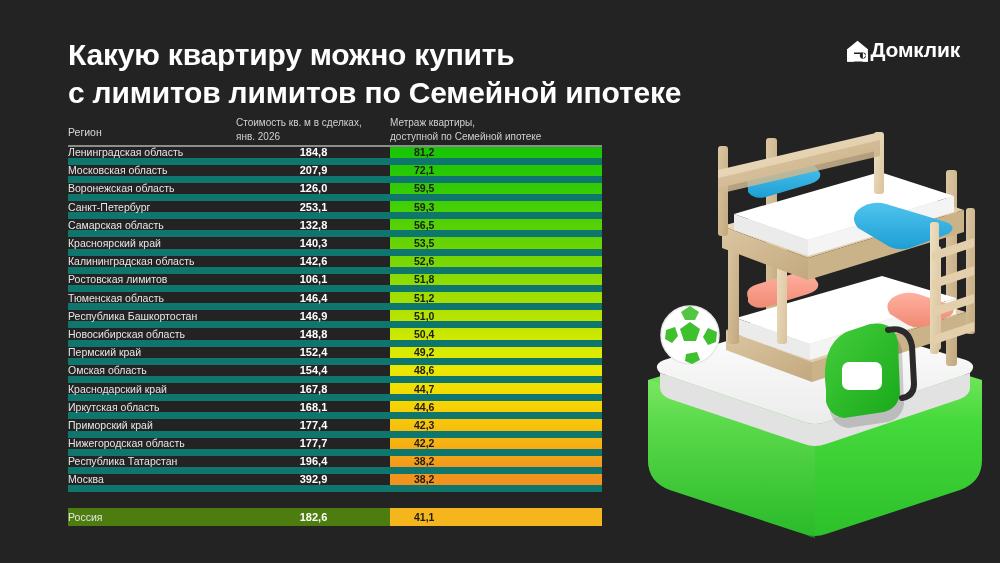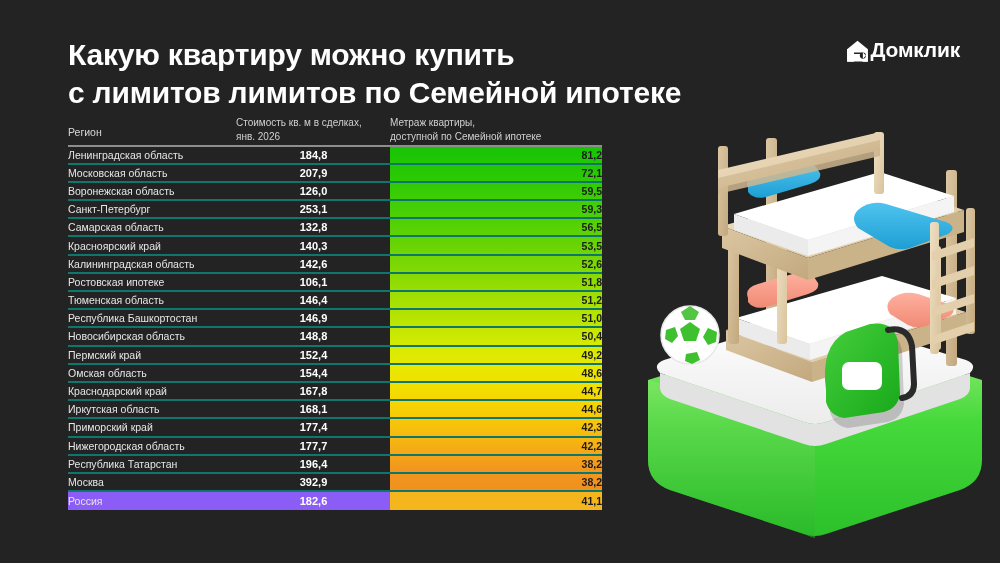--- a/index.html
+++ b/index.html
@@ -61,35 +61,35 @@
       #f2de00 70%,
       #f7cd05 77%,
       #f6b512 85%,
       #f2971e 93%,
       #f0901f 100%);
     z-index:0;
   }
 
   .row {
     position:relative; height:18.2px; z-index:1;
-    border-bottom:2px solid #0f766e;
+    border-bottom:7px solid #0f766e;
   }
   .row .region {
     position:absolute; left:0; top:50%; transform:translateY(-50%);
     font-size:10.5px; color:#e6e6e6; white-space:nowrap;
   }
   .row .cost {
     position:absolute; left:168px; width:155px; top:50%; transform:translateY(-50%);
     text-align:center; font-size:11px; font-weight:bold; color:#ffffff;
   }
   .row .area {
     position:absolute; left:322px; width:212px; top:50%; transform:translateY(-50%);
-    text-align:right; font-size:10.5px; font-weight:bold; color:#1c1c1c;
-  }
-  .row.summary { background:#8b5cf6; border-bottom:none; }
+    text-align:left; font-size:10.5px; font-weight:bold; color:#1c1c1c;padding-left:24px;
+  }
+  .row.summary { background:#4d7c0f; border-bottom:none;margin-top:16px; }
   .row.summary .area-bg {
     position:absolute; left:322px; top:0; width:212px; height:100%;
     background:#f5b51c; z-index:-1;
   }
 
   #footnote {
     position:absolute; left:68px; top:521px;
     font-size:10px; color:#cfcfcf;margin-top:43px;
   }
 
@@ -165,21 +165,21 @@
         <div class="region">Красноярский край</div>
         <div class="cost">140,3</div>
         <div class="area">53,5</div>
       </div>
       <div class="row">
         <div class="region">Калининградская область</div>
         <div class="cost">142,6</div>
         <div class="area">52,6</div>
       </div>
       <div class="row">
-        <div class="region">Ростовская ипотеке</div>
+        <div class="region">Ростовская лимитов</div>
         <div class="cost">106,1</div>
         <div class="area">51,8</div>
       </div>
       <div class="row">
         <div class="region">Тюменская область</div>
         <div class="cost">146,4</div>
         <div class="area">51,2</div>
       </div>
       <div class="row">
         <div class="region">Республика Башкортостан</div>

